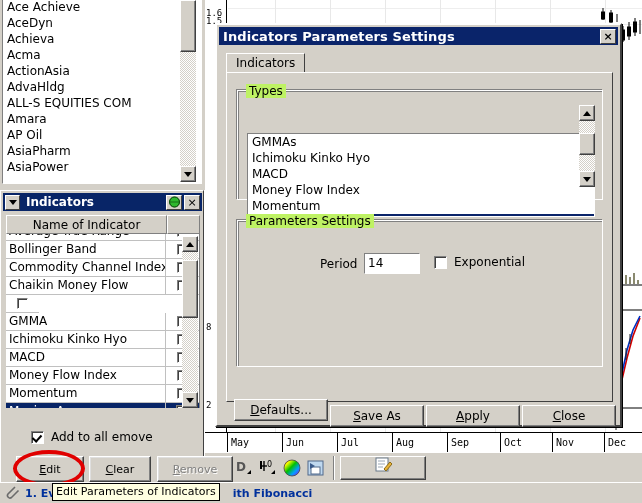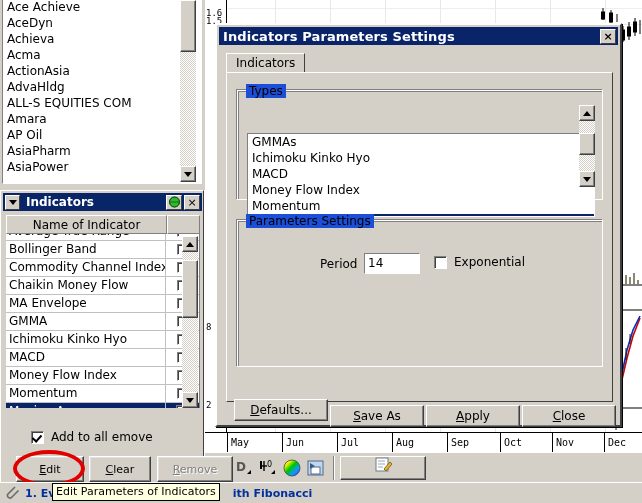--- a/index.html
+++ b/index.html
@@ -244,21 +244,21 @@
     background:#d4d0c8;
     border-top:1px solid #ffffff; border-left:1px solid #ffffff;
     border-right:1px solid #404040; border-bottom:1px solid #404040;
   }
   .groupbox {
     position:absolute;
     border:1px solid #ffffff;
     box-shadow: inset 1px 1px 0 #808080, -1px -1px 0 #808080;
   }
   .group-label {
-    position:absolute; top:-7px; left:8px; background:#1d4ed8;
+    position:absolute; top:-7px; left:8px; background:#bef264;
     padding:0 3px; font-size:12px; color:#000;
   }
   .lst {
     position:absolute;
     background:#fff;
     border-top:1px solid #808080; border-left:1px solid #808080;
     border-right:1px solid #ffffff; border-bottom:1px solid #ffffff;
     overflow:hidden;
   }
   .lst-item { height:16px; line-height:16px; padding-left:4px; font-size:12px; color:#000; white-space:nowrap; }
@@ -491,21 +491,20 @@
             <span class="chk-sm"></span>
           </div>
       </div>
       <div class="grid-row">
         <div class="grid-cell-name">Chaikin Money Flow</div>
         <div class="grid-cell-chk">
             <span class="chk-sm"></span>
           </div>
       </div>
       <div class="grid-row">
-        <div class="grid-cell-name">MA Envelope</div>
         <div class="grid-cell-chk">
             <span class="chk-sm"></span>
           </div>
       </div>
       <div class="grid-row">
         <div class="grid-cell-name">GMMA</div>
         <div class="grid-cell-chk">
             <span class="chk-sm"></span>
           </div>
       </div>

